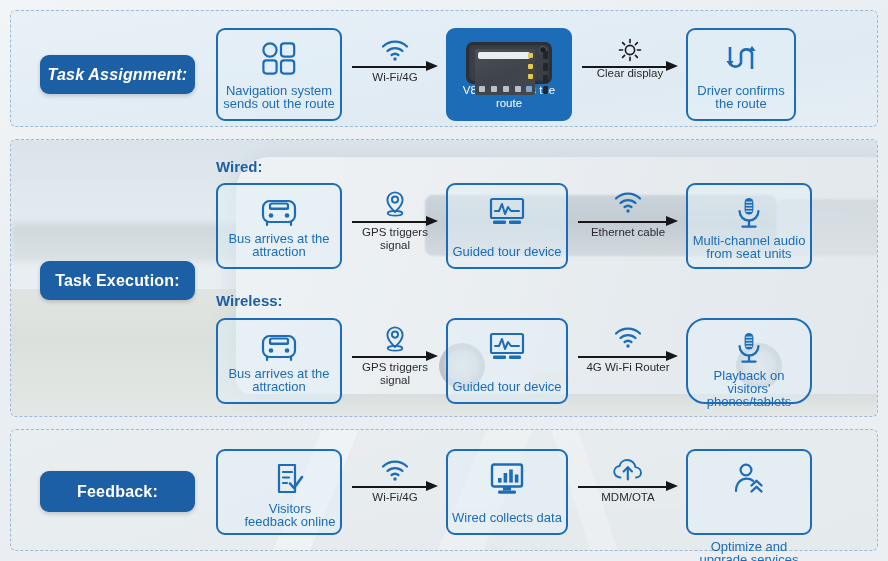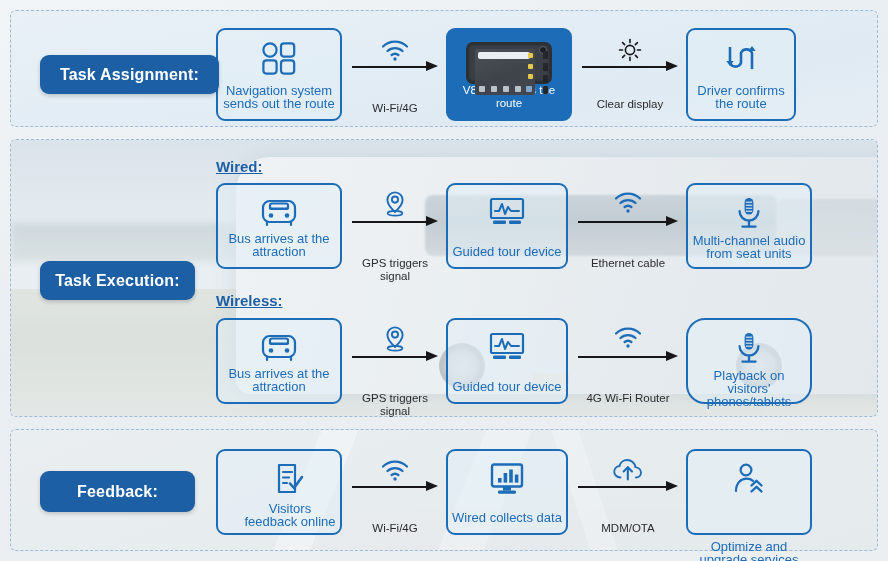--- a/index.html
+++ b/index.html
@@ -90,28 +90,28 @@
     position:absolute;
     background:#1d5fa4;
     color:#ffffff;
     border-radius:9px;
     display:flex;align-items:center;justify-content:center;
     font-size:16px;font-weight:bold;
     letter-spacing:.2px;
     box-shadow:0 2px 4px rgba(0,0,0,.18);
     z-index:6;
   }
-  #pill-assign{ left:40px; top:55px; width:179px; height:39px; }
+  #pill-assign{ left:40px; top:55px; width:155px; height:39px;font-style:italic; }
   #pill-exec  { left:40px; top:261px; width:155px; height:39px; }
   #pill-feed  { left:40px; top:471px; width:155px; height:41px; }
 
   
   .mode-label{
     position:absolute;z-index:6;
-    color:#1d5fa4;font-size:15px;font-weight:bold;text-decoration:underline;
+    color:#1d5fa4;font-size:15px;font-weight:bold;
   }
   #label-wired{ left:216px; top:158px; }
   #label-wireless{ left:216px; top:292px; }
 
   
   .node{
     position:absolute;z-index:5;
     border:2px solid #1d6cb8;
     border-radius:9px;
     box-sizing:border-box;
@@ -152,21 +152,21 @@
   .conn .line{
     position:absolute; left:0; right:12px; height:2px; background:#17171a;
   }
   .conn .head{
     position:absolute; right:0; width:0;height:0;
     border-top:5px solid transparent;border-bottom:5px solid transparent;
     border-left:12px solid #17171a;
   }
   .conn .clabel{
     position:absolute;left:0;right:0;text-align:center;
-    color:#2b2b2f;font-size:11.5px;line-height:13px;margin-top:31px;
+    color:#2b2b2f;font-size:11.5px;line-height:13px;
   }
 
   #c1{ left:352px; top:38px; width:86px; }
   #c2{ left:582px; top:38px; width:96px; }
   #c3{ left:352px; top:190px; width:86px; }
   #c4{ left:578px; top:190px; width:100px; }
   #c5{ left:352px; top:325px; width:86px; }
   #c6{ left:578px; top:325px; width:100px; }
   #c7{ left:352px; top:458px; width:86px; }
   #c8{ left:578px; top:458px; width:100px; }

